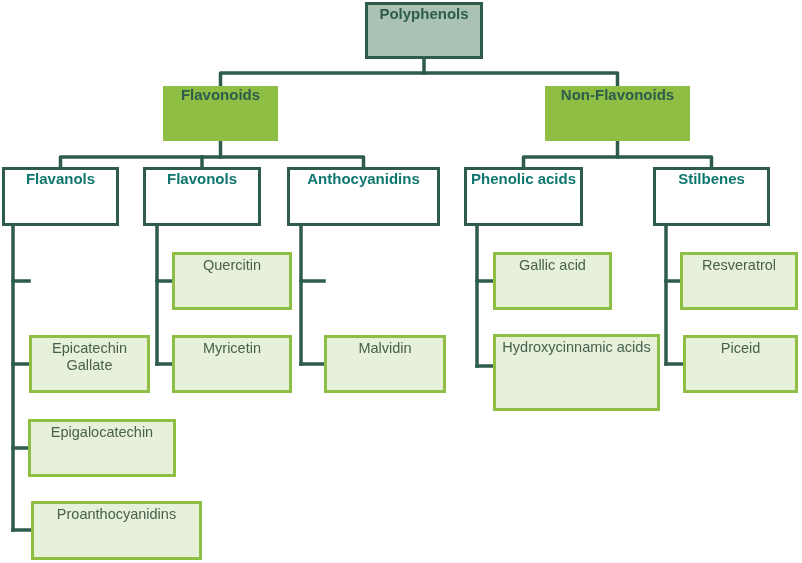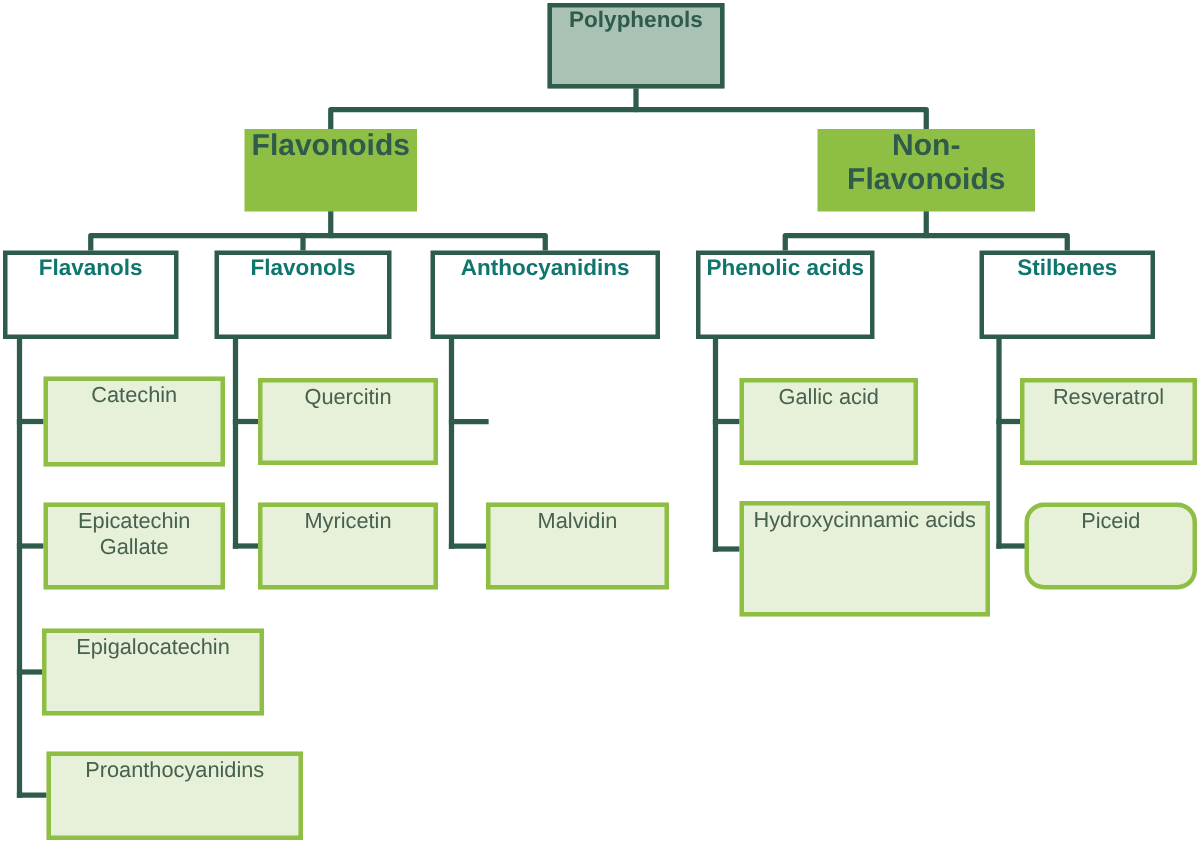--- a/index.html
+++ b/index.html
@@ -34,21 +34,21 @@
     background: #A9C2B4;
     border: 3px solid #2E5B4C;
     color: #2E5B4C;
     font-weight: bold;
     font-size: 15px;
   }
   .l2-box {
     background: #8FBE45;
     color: #2E5B4C;
     font-weight: bold;
-    font-size: 20px;
+    font-size: 15px;
   }
   .l3-box {
     background: #ffffff;
     border: 3px solid #2E5B4C;
     color: #0f766e;
     font-weight: bold;
     font-size: 15px;
   }
   .leaf-box {
     background: #E7F0D9;
@@ -75,21 +75,21 @@
   .pos-proanthocyanidins   { left: 31px;  top: 501px; width: 171px; height: 59px; }
 
   .pos-quercitin  { left: 172px; top: 252px; width: 120px; height: 58px; }
   .pos-myricetin  { left: 172px; top: 335px; width: 120px; height: 58px; }
   .pos-cyanidin   { left: 324px; top: 252px; width: 122px; height: 58px; }
   .pos-malvidin   { left: 324px; top: 335px; width: 122px; height: 58px; }
 
   .pos-gallic-acid      { left: 493px; top: 252px; width: 119px; height: 58px; }
   .pos-hydroxycinnamic  { left: 493px; top: 334px; width: 167px; height: 77px; }
   .pos-resveratrol      { left: 680px; top: 252px; width: 118px; height: 58px; }
-  .pos-piceid           { left: 683px; top: 335px; width: 115px; height: 58px; border-radius: 13px; }
+  .pos-piceid           { left: 683px; top: 335px; width: 115px; height: 58px; }
 </style>
 </head>
 <body>
 
 <div class="canvas">
 
   <svg class="connectors" viewBox="0 0 802 563" xmlns="http://www.w3.org/2000/svg">
     <g fill="none" stroke="#2E5B4C" stroke-width="3.5" stroke-linejoin="round" stroke-linecap="square">
 
       <path d="M424 59 V73"></path>
@@ -146,23 +146,20 @@
   <div class="node l3-box pos-anthocyanidins">
     <span>Anthocyanidins</span>
   </div>
   <div class="node l3-box pos-phenolic-acids">
     <span>Phenolic acids</span>
   </div>
   <div class="node l3-box pos-stilbenes">
     <span>Stilbenes</span>
   </div>
 
-  <div class="node leaf-box pos-catechin">
-    <span>Catechin</span>
-  </div>
   <div class="node leaf-box pos-epicatechin-gallate">
     <span>Epicatechin Gallate</span>
   </div>
   <div class="node leaf-box pos-epigalocatechin">
     <span>Epigalocatechin</span>
   </div>
   <div class="node leaf-box pos-proanthocyanidins">
     <span>Proanthocyanidins</span>
   </div>
 

